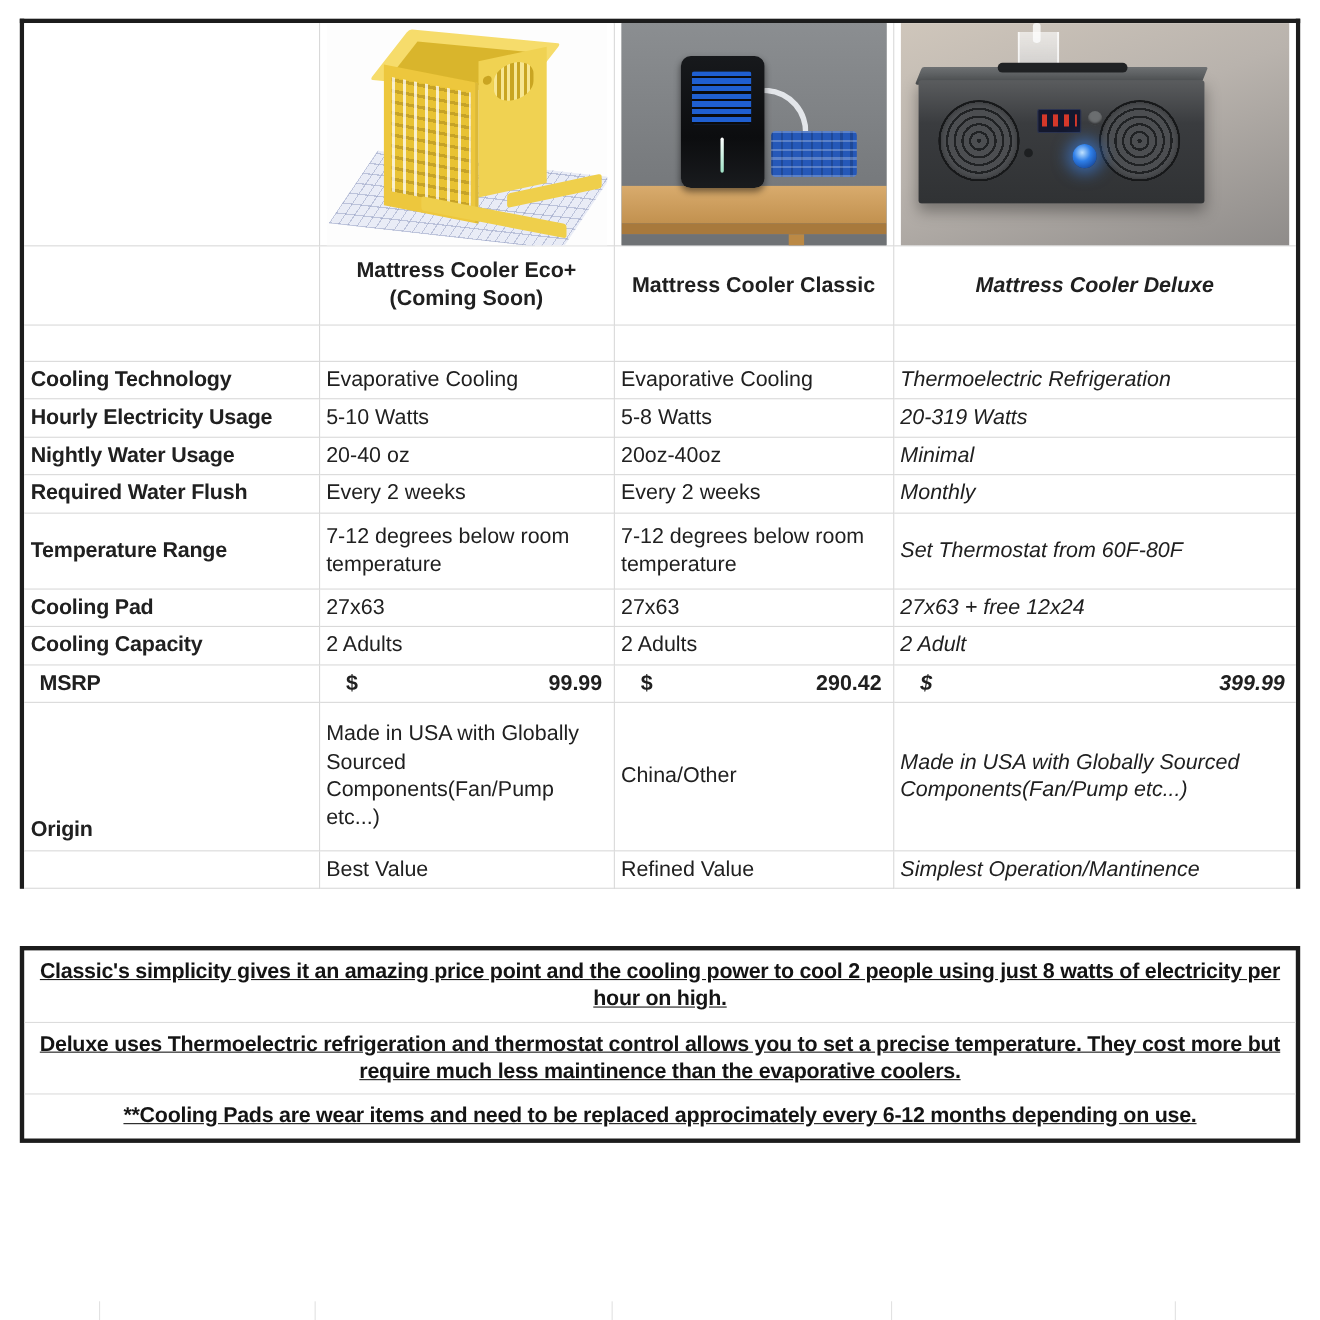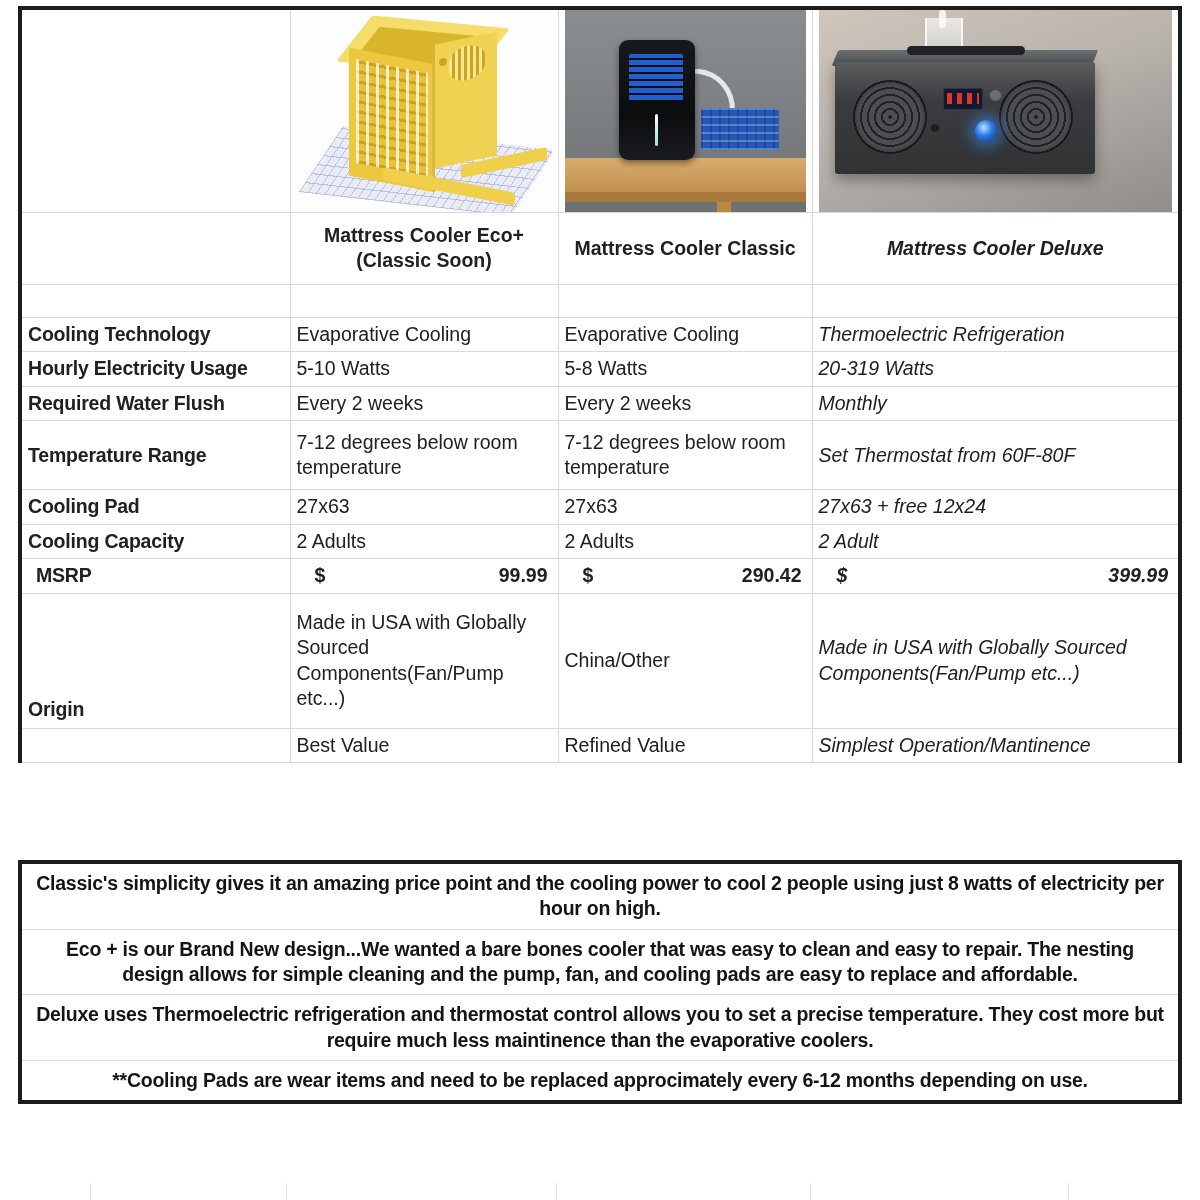--- a/index.html
+++ b/index.html
@@ -20,21 +20,21 @@
     width: 1200px;
     height: 1200px;
     background: #ffffff;
     box-sizing: border-box;
   }
 
   
   .cmp-wrap {
     position: absolute;
     left: 18px;
-    top: 6px;
+    top: 17px;
     width: 1164px;
     border-left: 4px solid #1c1c1c;
     border-top: 4px solid #1c1c1c;
     border-right: 4px solid #1c1c1c;
     box-sizing: border-box;
   }
   table.cmp {
     border-collapse: collapse;
     width: 100%;
     table-layout: fixed;
@@ -291,20 +291,21 @@
     top: 860px;
     width: 1164px;
     border: 4px solid #1c1c1c;
     box-sizing: border-box;
     background: #fff;
   }
   table.notes {
     border-collapse: collapse;
     width: 100%;
     table-layout: fixed;
+    text-decoration: underline;
   }
   table.notes td {
     border-bottom: 1px solid #dcdcdc;
     padding: 7px 14px;
     text-align: center;
     font-weight: bold;
     font-size: 19.5px;
     line-height: 1.30;
     color: #141414;
     letter-spacing: -0.25px;
@@ -388,21 +389,21 @@
                 <div class="dlx-button"></div>
               </div>
             </div>
           </td>
         </tr>
 
         <tr class="hdrrow">
           <td></td>
           <td>
             <div>Mattress Cooler Eco+</div>
-            <div>(Classic Soon)</div>
+            <div>(Coming Soon)</div>
           </td>
           <td>Mattress Cooler Classic</td>
           <td>Mattress Cooler Deluxe</td>
         </tr>
 
         <tr class="spacerrow">
           <td></td>
           <td></td>
           <td></td>
           <td></td>
@@ -412,20 +413,26 @@
           <td class="lbl">Cooling Technology</td>
           <td>Evaporative Cooling</td>
           <td>Evaporative Cooling</td>
           <td>Thermoelectric Refrigeration</td>
         </tr>
         <tr class="datarow">
           <td class="lbl">Hourly Electricity Usage</td>
           <td>5-10 Watts</td>
           <td>5-8 Watts</td>
           <td>20-319 Watts</td>
+        </tr>
+        <tr class="datarow">
+          <td class="lbl">Nightly Water Usage</td>
+          <td>20-40 oz</td>
+          <td>20oz-40oz</td>
+          <td>Minimal</td>
         </tr>
         <tr class="datarow">
           <td class="lbl">Required Water Flush</td>
           <td>Every 2 weeks</td>
           <td>Every 2 weeks</td>
           <td>Monthly</td>
         </tr>
 
         <tr class="tall">
           <td class="lbl">Temperature Range</td>
@@ -492,23 +499,20 @@
 
       </tbody>
     </table>
   </div>
 
   <div class="notes-wrap">
     <table class="notes">
       <tbody>
         <tr>
           <td>Classic's simplicity gives it an amazing price point and the cooling power to cool 2 people using just 8 watts of electricity per hour on high.</td>
-        </tr>
-        <tr>
-          <td>Eco + is our Brand New design...We wanted a bare bones cooler that was easy to clean and easy to repair. The nesting design allows for simple cleaning and the pump, fan, and cooling pads are easy to replace and affordable.</td>
         </tr>
         <tr>
           <td>Deluxe uses Thermoelectric refrigeration and thermostat control allows you to set a precise temperature. They cost more  but require much less maintinence than the evaporative coolers.</td>
         </tr>
         <tr>
           <td>**Cooling Pads are wear items and need to be replaced approcimately every 6-12 months depending on use.</td>
         </tr>
       </tbody>
     </table>
   </div>

